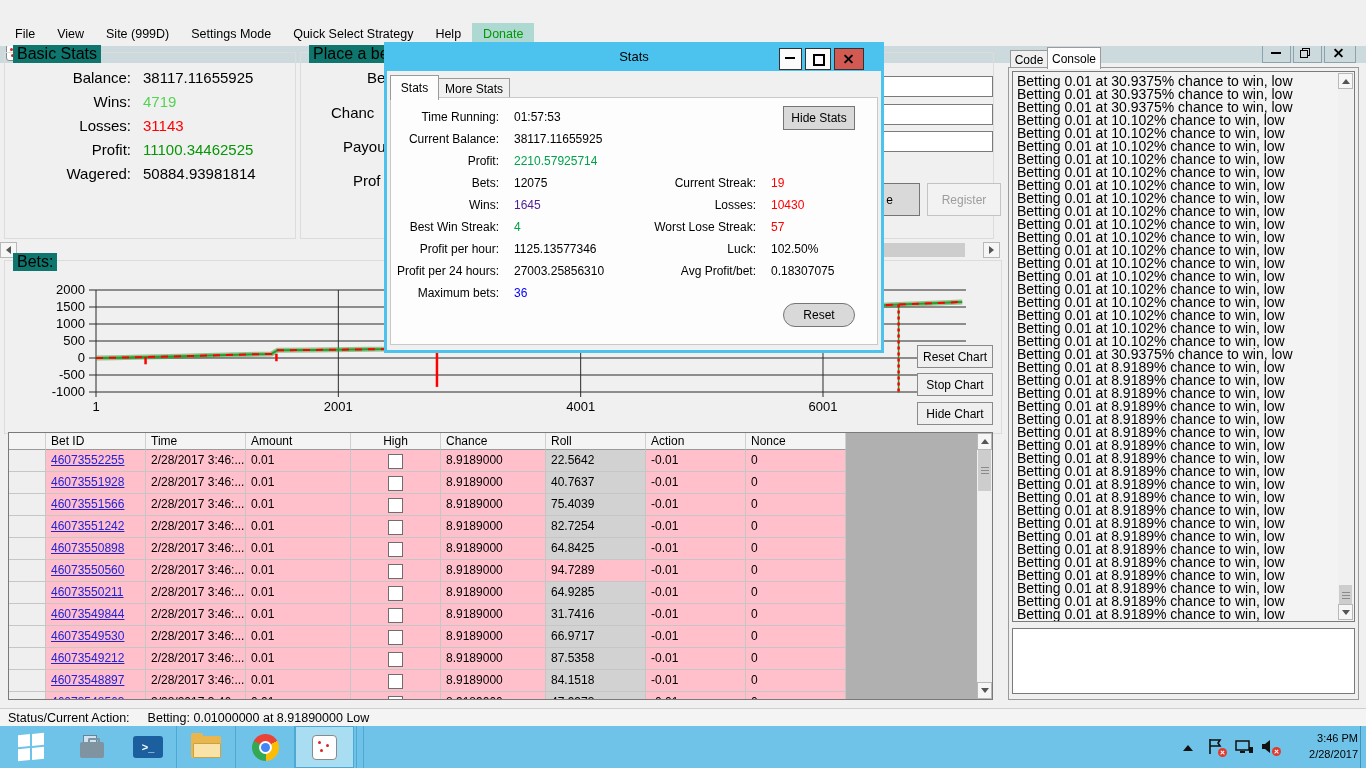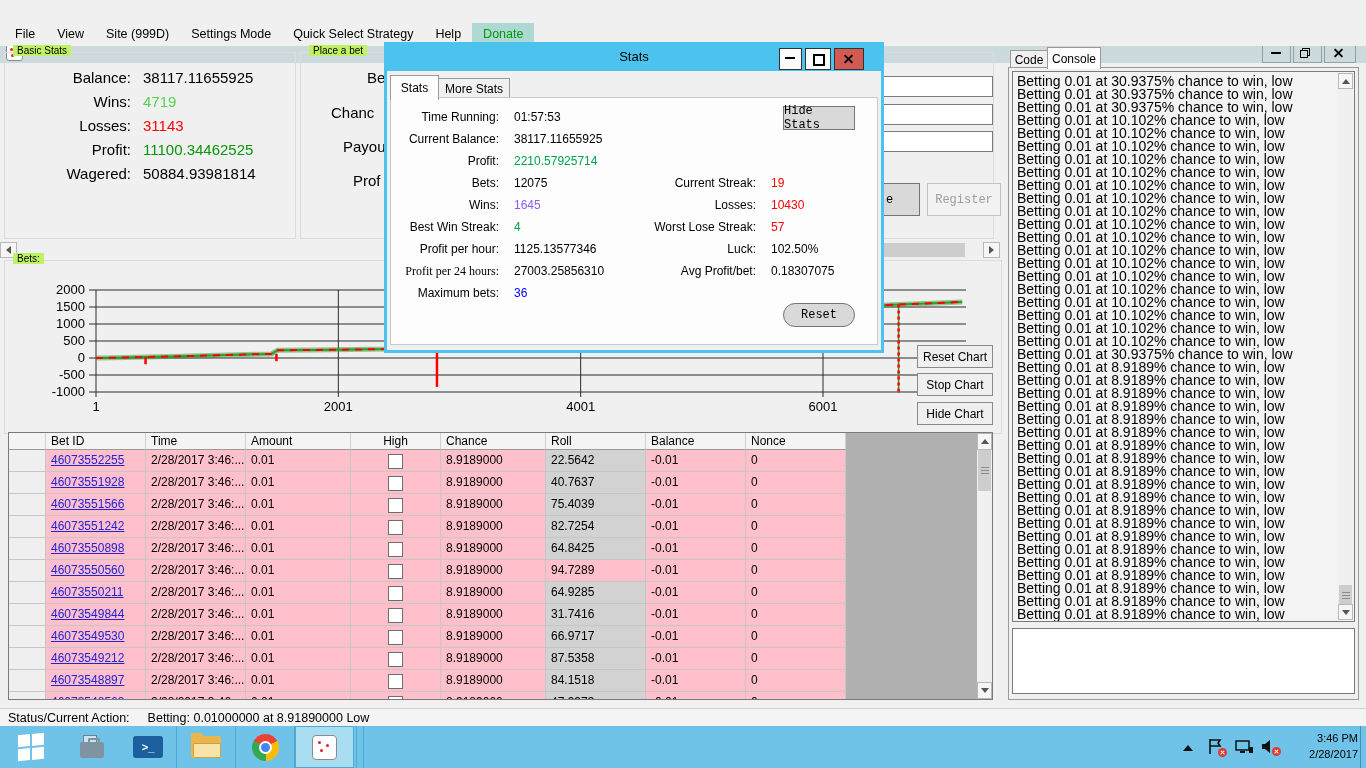--- a/index.html
+++ b/index.html
@@ -18,28 +18,28 @@
   .gl-restore i.b{left:-2px;top:2px;background:var(--titlebar-bg);}
   .gl-x{position:absolute;left:8px;top:3px;width:11px;height:11px;}
   .gl-x:before,.gl-x:after{content:'';position:absolute;left:0;top:5px;width:11px;height:2px;background:#000;}
   .gl-x:before{transform:rotate(45deg);} .gl-x:after{transform:rotate(-45deg);}
   
   .menubar{position:absolute;left:0;top:22px;width:1366px;height:24px;background:#f0f0f0;display:flex;align-items:center;padding-left:4px;font-size:12.5px;}
   .menu-item{padding:4px 11px;}
   .menu-item.donate{background:var(--donate-bg);color:var(--donate-text);}
   
   .groupbox{position:absolute;border:1px solid #dcdcdc;}
-  .gcaption{position:absolute;top:-8px;left:8px;background:#bef264;padding:0 4px;font-size:10px;}
+  .gcaption{position:absolute;top:-8px;left:8px;background:#0f766e;padding:0 4px;font-size:16px;}
   
   .bs-row{display:flex;height:24px;align-items:center;font-size:15px;}
   .bs-label{width:122px;text-align:right;}
   .bs-value{margin-left:12px;}
   .pb-label{position:absolute;font-size:15px;}
   .pb-input{position:absolute;width:170px;height:19px;background:#fff;border:1px solid #7a7a7a;}
-  .winbtn{position:absolute;background:#d9d9d9;border:1px solid #757575;font-size:12px;display:flex;align-items:center;justify-content:center;font-family:Liberation Mono, monospace;}
+  .winbtn{position:absolute;background:#d9d9d9;border:1px solid #757575;font-size:12px;display:flex;align-items:center;justify-content:center;}
   .winbtn.disabled{background:#f2f2f2;border-color:#c3c3c3;color:#9d9d9d;}
   
   .sb-track{position:absolute;background:#f0f0f0;}
   .sb-btn{position:absolute;background:#f6f6f6;border:1px solid #b8b8b8;display:flex;align-items:center;justify-content:center;}
   .sb-thumb{position:absolute;background:#cdcdcd;display:flex;align-items:center;justify-content:center;}
   .tri-l{width:0;height:0;border-top:4px solid transparent;border-bottom:4px solid transparent;border-right:5px solid #555;}
   .tri-r{width:0;height:0;border-top:4px solid transparent;border-bottom:4px solid transparent;border-left:5px solid #555;}
   .tri-u{width:0;height:0;border-left:4px solid transparent;border-right:4px solid transparent;border-bottom:5px solid #555;}
   .tri-d{width:0;height:0;border-left:4px solid transparent;border-right:4px solid transparent;border-top:5px solid #555;}
   .griplines{width:8px;height:1px;background:#8a8a8a;box-shadow:0 -3px #8a8a8a,0 3px #8a8a8a;}
@@ -248,21 +248,21 @@
 
   <div class="grid">
     <div class="ghead" id="grid-header">
         <div class="gh col0"></div>
         <div class="gh col1">Bet ID</div>
         <div class="gh col2">Time</div>
         <div class="gh col3">Amount</div>
         <div class="gh col4">High</div>
         <div class="gh col5">Chance</div>
         <div class="gh col6">Roll</div>
-        <div class="gh col7">Balance</div>
+        <div class="gh col7">Action</div>
         <div class="gh col8">Nonce</div>
         <div class="gh colfill"></div>
       </div>
     <div id="grid-body">
         <div class="grow">
           <div class="gc col0 selcell"></div>
           <div class="gc col1">
             <div class="betlink">46073552255</div>
           </div>
           <div class="gc col2">2/28/2017 3:46:...</div>
@@ -625,26 +625,26 @@
       <div id="dlg-rows">
           <div class="dlg-label" style="top: 39px;">Time Running:</div>
           <div class="dlg-value" style="top: 39px; color: rgb(0, 0, 0);">01:57:53</div>
           <div class="dlg-label" style="top: 61px;">Current Balance:</div>
           <div class="dlg-value" style="top: 61px; color: rgb(0, 0, 0);">38117.11655925</div>
           <div class="dlg-label" style="top: 83px;">Profit:</div>
           <div class="dlg-value" style="top: 83px; color: rgb(0, 162, 76);">2210.57925714</div>
           <div class="dlg-label" style="top: 105px;">Bets:</div>
           <div class="dlg-value" style="top: 105px; color: rgb(0, 0, 0);">12075</div>
           <div class="dlg-label" style="top: 127px;">Wins:</div>
-          <div class="dlg-value" style="top: 127px; color: #8b5cf6; text-align: right;">1645</div>
+          <div class="dlg-value" style="top: 127px; color: #4c1d95; text-align: right;">1645</div>
           <div class="dlg-label" style="top: 149px;">Best Win Streak:</div>
           <div class="dlg-value" style="top: 149px; color: rgb(0, 162, 76);">4</div>
           <div class="dlg-label" style="top: 171px;">Profit per hour:</div>
           <div class="dlg-value" style="top: 171px; color: rgb(0, 0, 0);">1125.13577346</div>
-          <div class="dlg-label" style="top: 193px; font-family: Liberation Serif, serif;">Profit per 24 hours:</div>
+          <div class="dlg-label" style="top: 193px;">Profit per 24 hours:</div>
           <div class="dlg-value" style="top: 193px; color: rgb(0, 0, 0);">27003.25856310</div>
           <div class="dlg-label" style="top: 215px;">Maximum bets:</div>
           <div class="dlg-value" style="top: 215px; color: rgb(0, 0, 255);">36</div>
           <div class="dlg-rlabel" style="top: 105px;">Current Streak:</div>
           <div class="dlg-rvalue" style="top: 105px; color: rgb(255, 0, 0);">19</div>
           <div class="dlg-rlabel" style="top: 127px;">Losses:</div>
           <div class="dlg-rvalue" style="top: 127px; color: rgb(255, 0, 0);">10430</div>
           <div class="dlg-rlabel" style="top: 149px;">Worst Lose Streak:</div>
           <div class="dlg-rvalue" style="top: 149px; color: rgb(255, 0, 0);">57</div>
           <div class="dlg-rlabel" style="top: 171px;">Luck:</div>

